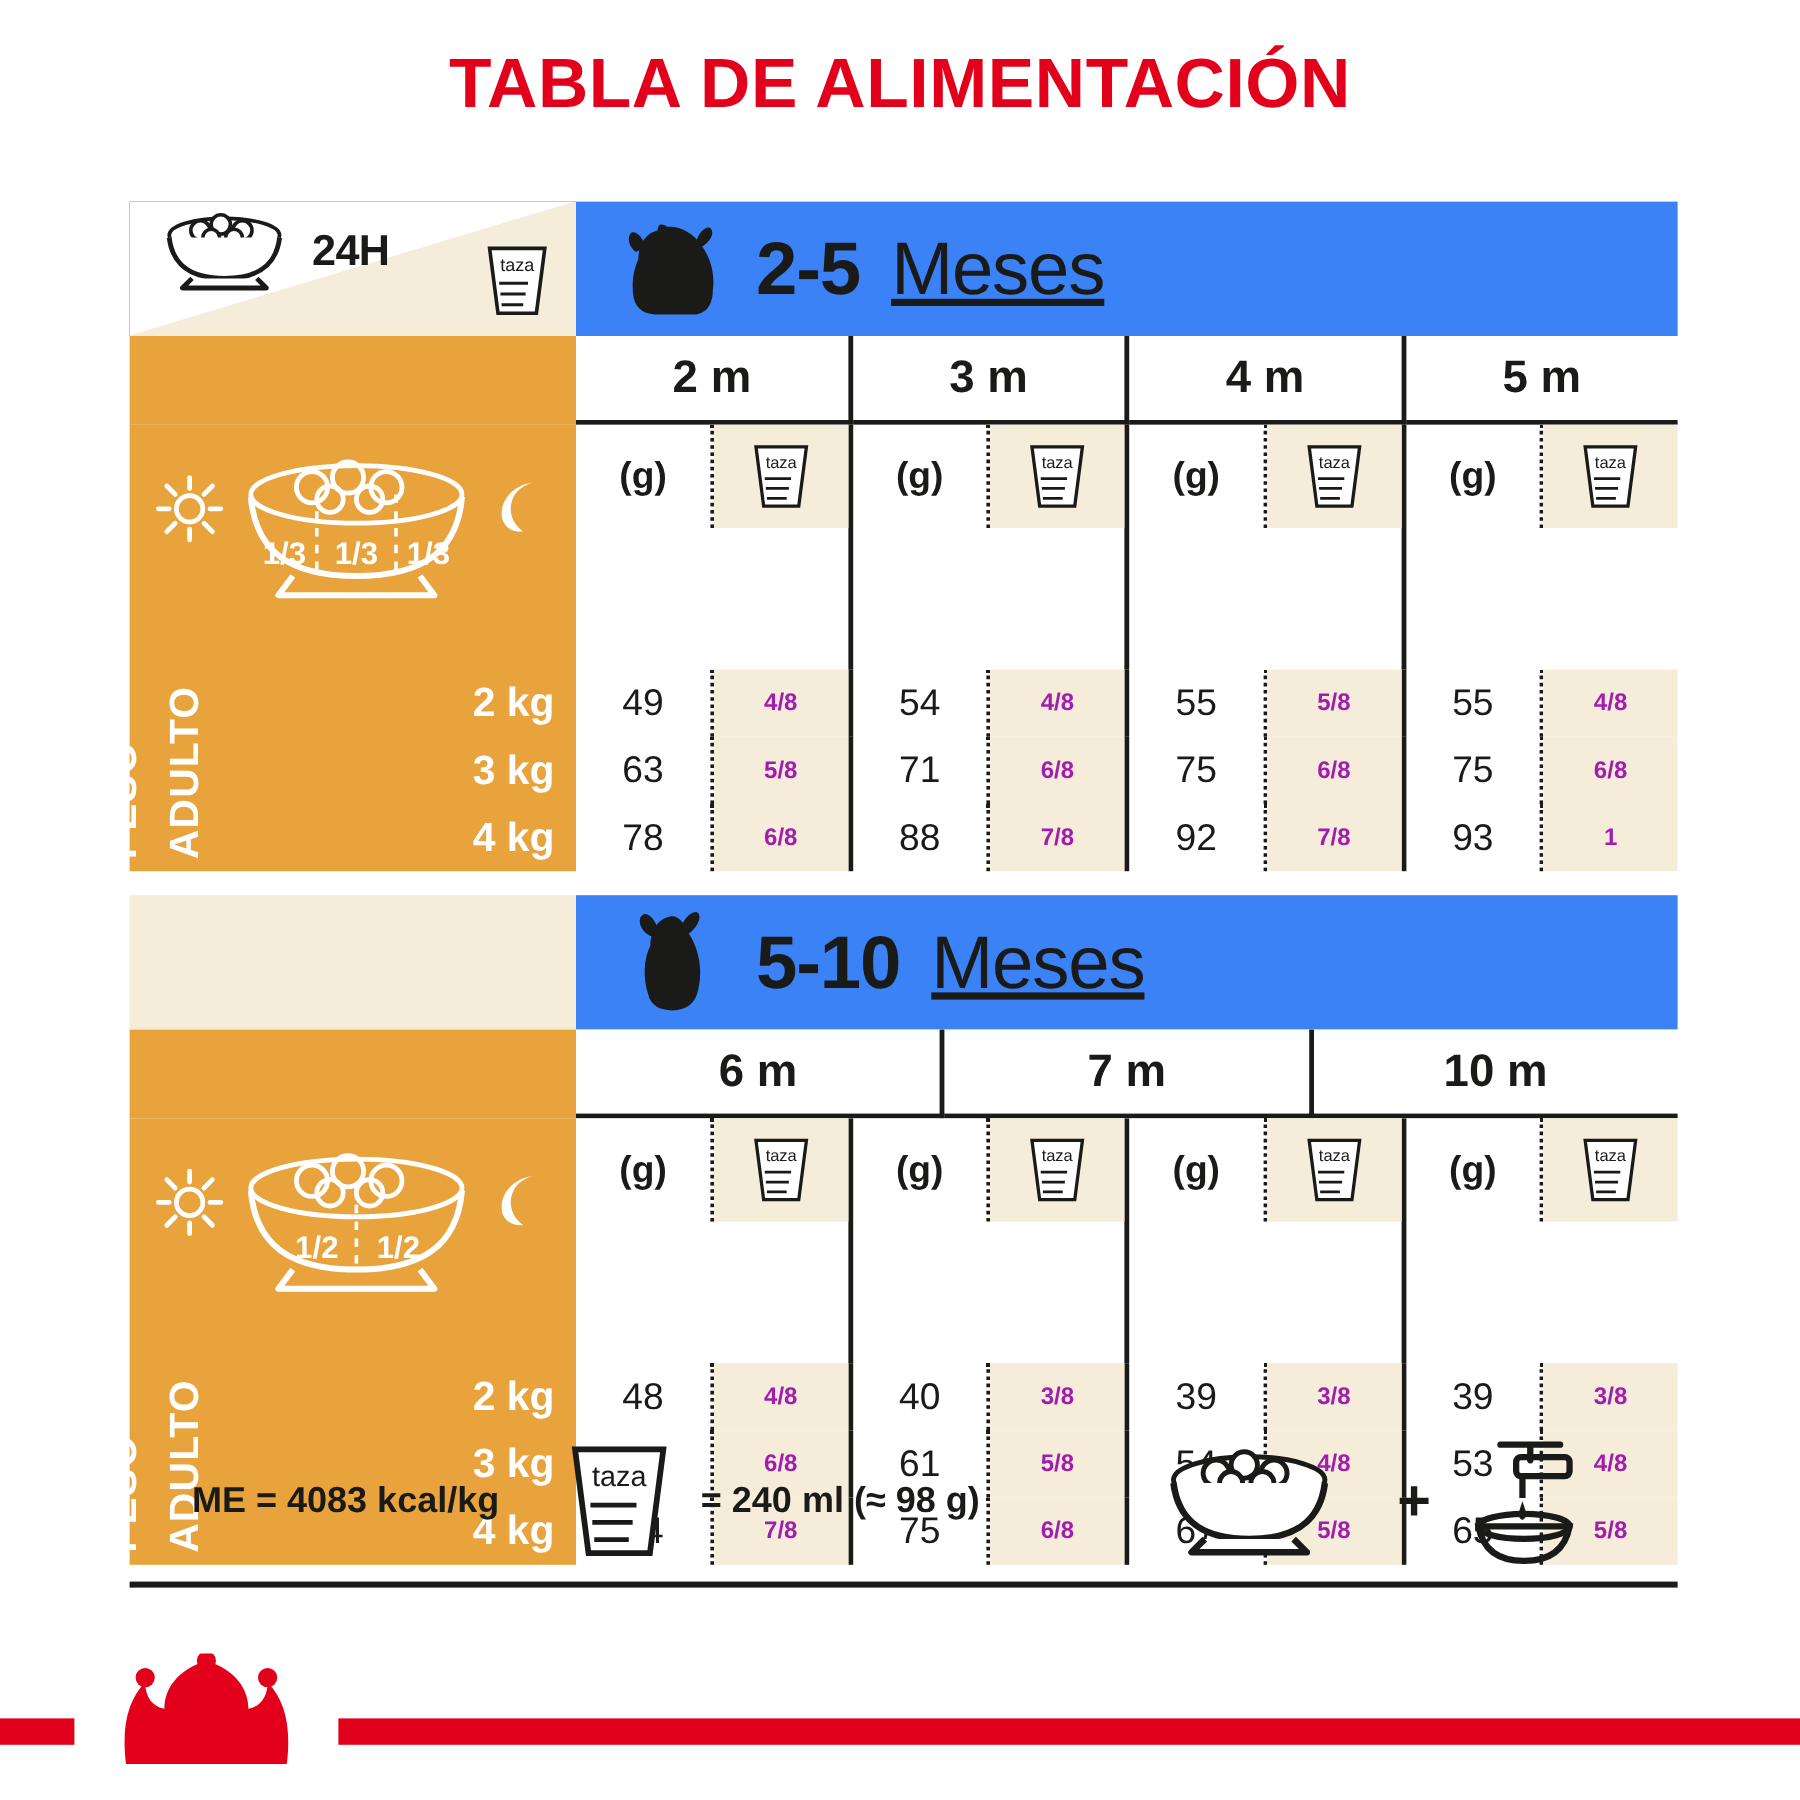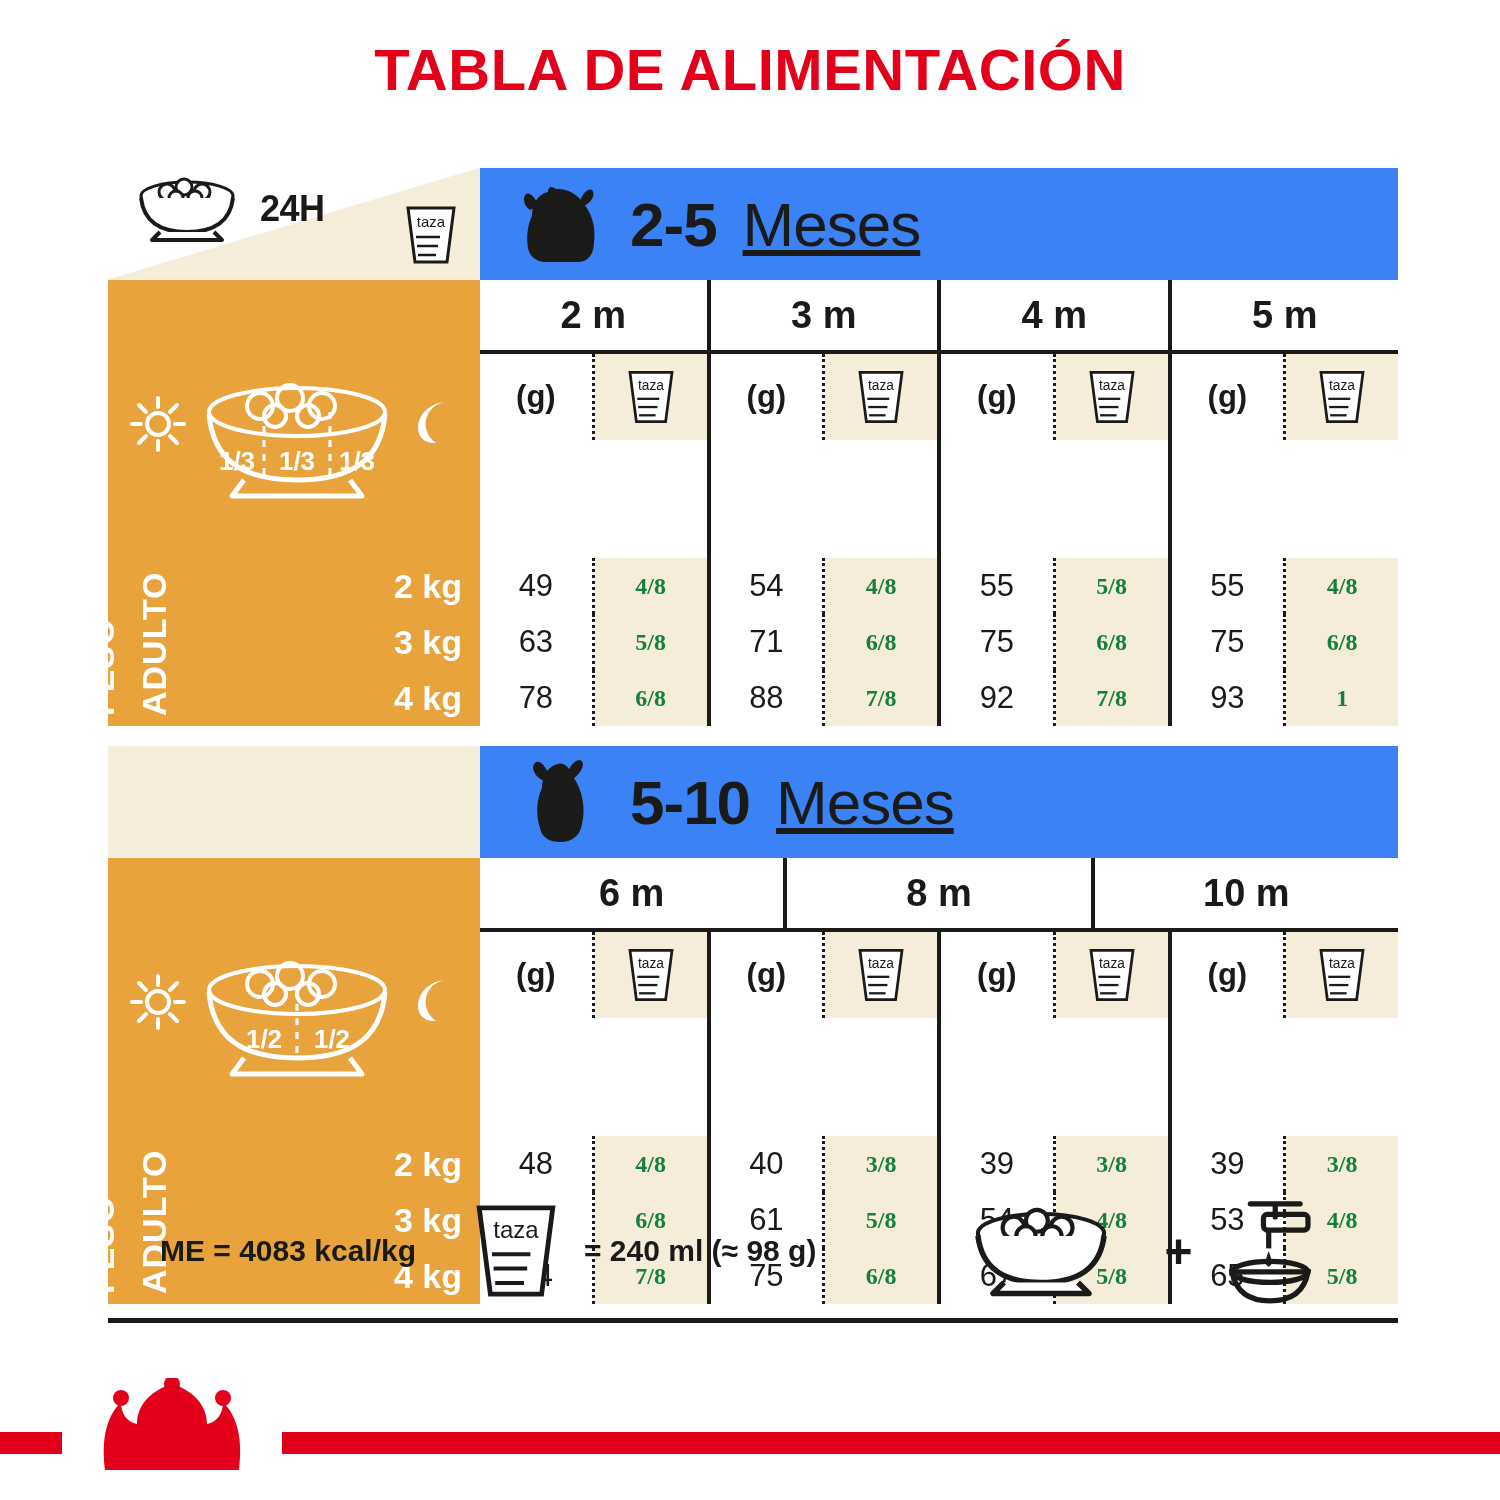--- a/index.html
+++ b/index.html
@@ -185,25 +185,24 @@
     color: #1a1a18;
     border-right: 3px dotted #1a1a18;
     box-sizing: border-box;
   }
   .dc {
     flex: 1;
     background: #f5edda;
     display: flex;
     align-items: center;
     justify-content: center;
-    font-size: 24px;
-    font-weight: bold;
-    color: #15803d;
-    box-sizing: border-box;
-    font-family: Liberation Serif, serif;
+    font-size: 20px;
+    font-weight: bold;
+    color: #a21caf;
+    box-sizing: border-box;
   }
 
   
   .left-panel {
     width: 372px;
     background: #e8a33d;
     box-sizing: border-box;
     position: relative;
     height: 372px;
   }
@@ -562,21 +561,21 @@
         </svg>
         <span class="age-num">5-10</span>
         <span class="age-word">Meses</span>
       </div>
     </div>
 
     <div class="months-row">
       <div class="left-block" style="height:74px"></div>
       <div class="months-cells">
         <div class="month-cell">6 m</div>
-        <div class="month-cell">8 m</div>
+        <div class="month-cell">7 m</div>
         <div class="month-cell">10 m</div>
       </div>
     </div>
 
     <div class="row-flex">
       <div class="left-panel">
         <div class="sun-moon-bowl">
           <svg class="sun" width="56" height="56" viewBox="0 0 56 56">
             <circle cx="28" cy="28" r="11" fill="none" stroke="#ffffff" stroke-width="4"></circle>
             <g stroke="#ffffff" stroke-width="4" stroke-linecap="round">

